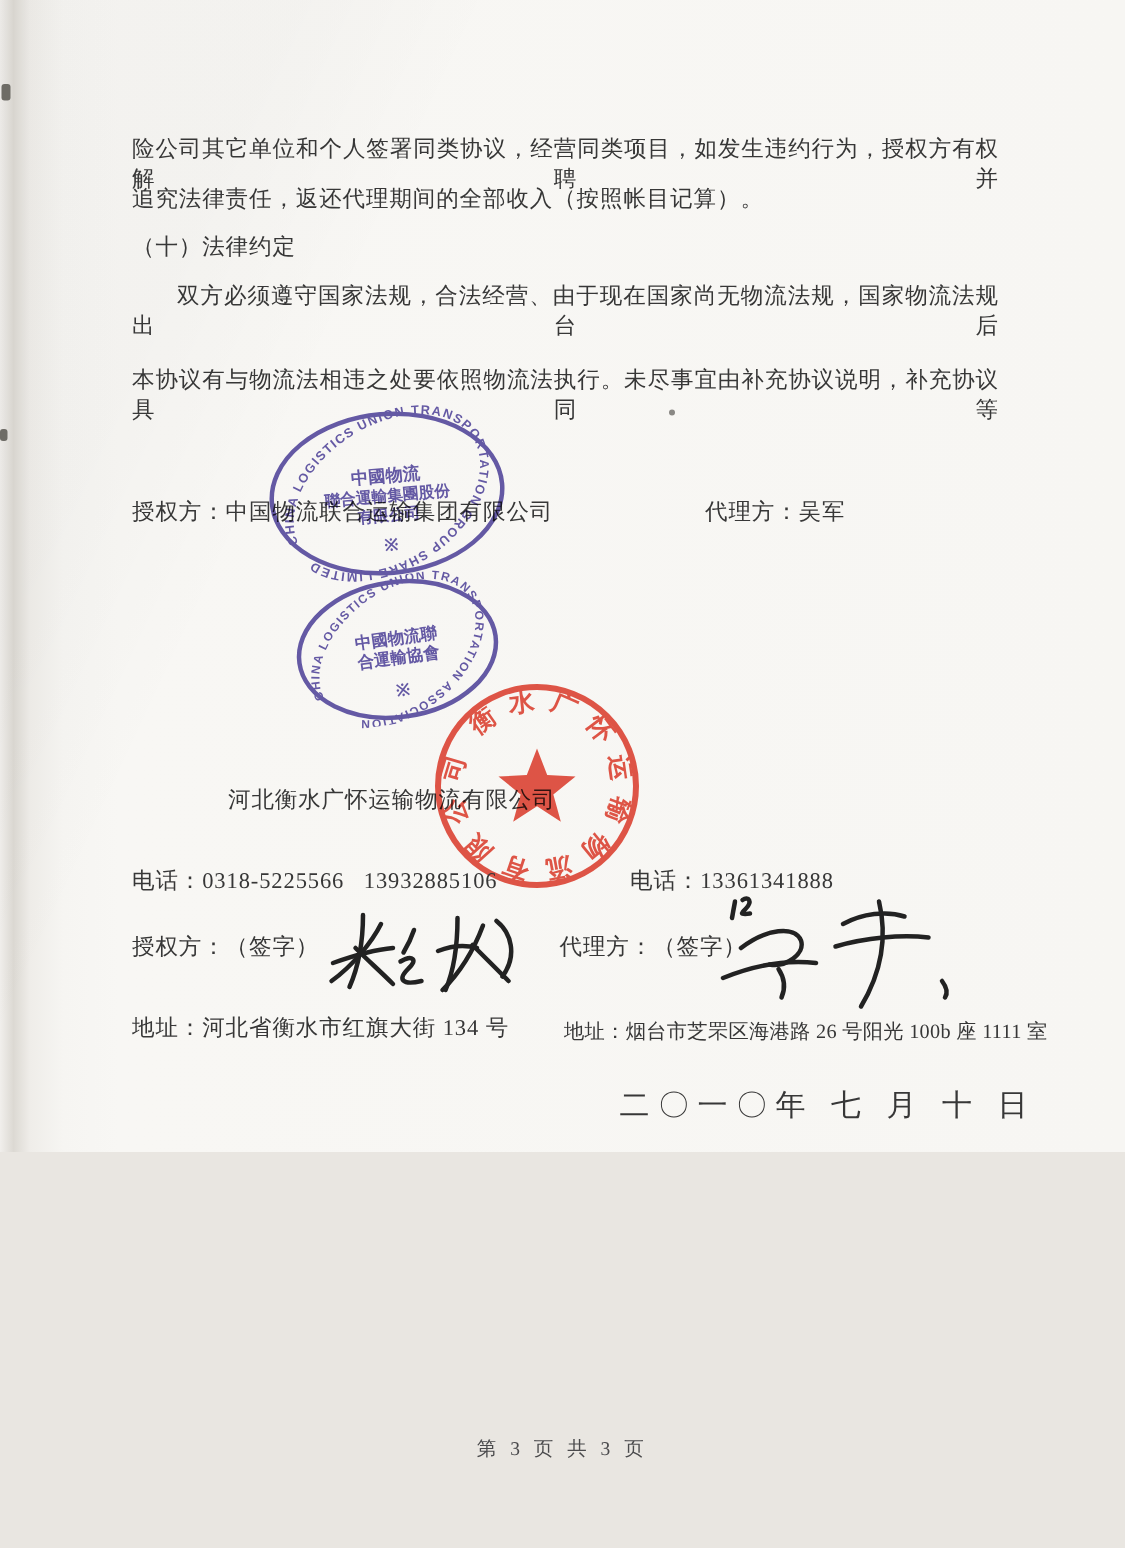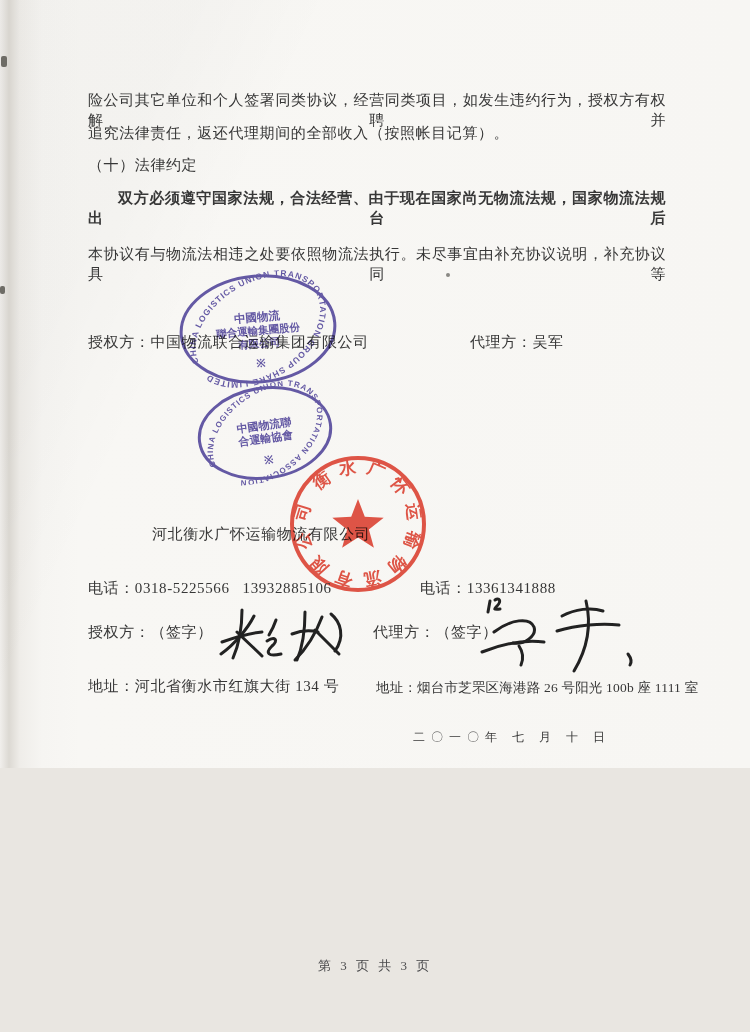--- a/index.html
+++ b/index.html
@@ -40,21 +40,21 @@
 
 <div class="page">
 
   <div class="speck" style="left:1px;top:56px;width:6px;height:11px;"></div>
   <div class="speck" style="left:0px;top:286px;width:5px;height:8px;"></div>
   <div class="small-dot" style="left:446px;top:273px;width:4px;height:4px;"></div>
 
   <div class="txt jline" style="left:88px;top:90px;">险公司其它单位和个人签署同类协议，经营同类项目，如发生违约行为，授权方有权解聘并</div>
   <div class="txt" style="left:88px;top:123px;">追究法律责任，返还代理期间的全部收入（按照帐目记算）。</div>
   <div class="txt" style="left:88px;top:155px;">（十）法律约定</div>
-  <div class="txt jline indent2" style="left:88px;top:188px;font-weight:bold;">双方必须遵守国家法规，合法经营、由于现在国家尚无物流法规，国家物流法规出台后</div>
+  <div class="txt jline indent2" style="left:88px;top:188px;">双方必须遵守国家法规，合法经营、由于现在国家尚无物流法规，国家物流法规出台后</div>
   <div class="txt jline" style="left:88px;top:220px;margin-top:24px;">本协议有与物流法相违之处要依照物流法执行。未尽事宜由补充协议说明，补充协议具同等</div>
 
   <div class="txt" style="left:88px;top:332px;">授权方：中国物流联合运输集团有限公司</div>
   <div class="txt" style="left:470px;top:332px;">代理方：吴军</div>
 
   <svg class="stamp stamp-purple" style="left:176px;top:272px;opacity:.85;transform:rotate(-5deg);" width="164" height="114" viewBox="0 0 164 114">
     <ellipse cx="82" cy="57" rx="77" ry="53" fill="none" stroke="#4c3f9d" stroke-width="3"></ellipse>
     <defs>
       <path id="ring1" d="M 14,57 A 68,45 0 1 1 150,57 A 68,45 0 1 1 14,57"></path>
     </defs>
@@ -128,17 +128,17 @@
     <path d="M41,52 C45,58 46,64 43,71"></path>
     <path d="M84,22 C97,15 113,13 125,17"></path>
     <path d="M108,7 C113,28 111,52 96,77"></path>
     <path d="M79,37 C99,31 123,29 141,31"></path>
     <path d="M150,60 C153,64 154,68 152,71" stroke-width="2"></path>
   </svg>
 
   <div class="txt" style="left:88px;top:676px;">地址：河北省衡水市红旗大街 134 号</div>
   <div class="txt" style="left:376px;top:678px;font-size:13.5px;letter-spacing:0.2px;">地址：烟台市芝罘区海港路 26 号阳光 100b 座 1111 室</div>
 
-  <div class="txt" style="left:413px;top:727px;font-size:12px;letter-spacing:6px;">二〇一〇年 七 月 十 日</div>
+  <div class="txt" style="left:413px;top:727px;font-size:20px;letter-spacing:6px;">二〇一〇年 七 月 十 日</div>
 
   <div class="footer" style="top:957px;">第 3 页 共 3 页</div>
 
 </div>
 
 </body></html>

